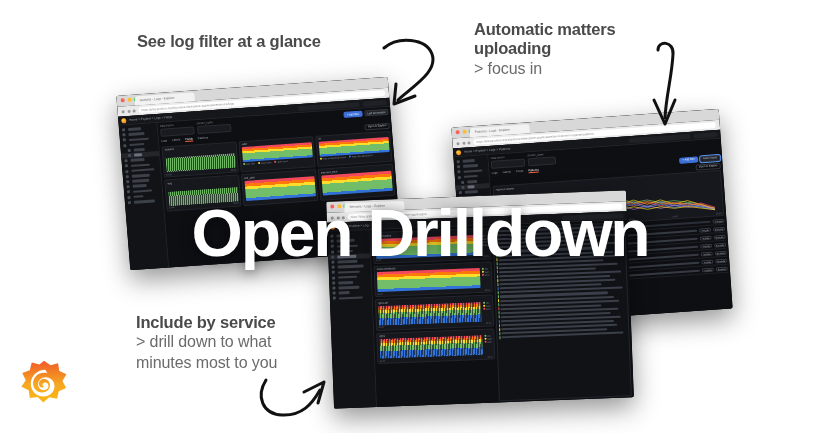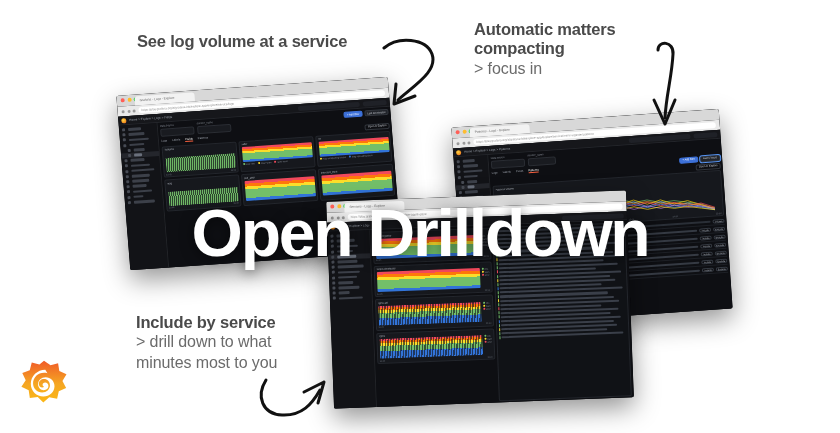--- a/index.html
+++ b/index.html
@@ -772,32 +772,32 @@
               </div>
           </div>
         </div>
       </div>
     </div>
   </div>
 
   <div id="hero">Open Drilldown</div>
 
   <div class="ann" id="ann-volume">
-    <div class="h">See log volume at a service</div>
+    <div class="h">See log filter at a glance</div>
   </div>
   <div class="arrow" id="arrow-volume">
     <svg width="60" height="78" viewBox="0 0 60 78">
       <path d="M2 14 C 16 2, 44 4, 50 20 C 56 37, 34 50, 16 66" fill="none" stroke="#111" stroke-width="3" stroke-linecap="round"></path>
       <path d="M12 70 L 14 50 M12 70 L 33 62" fill="none" stroke="#111" stroke-width="3" stroke-linecap="round"></path>
     </svg>
   </div>
 
   <div class="ann" id="ann-pattern">
     <div class="h">Automatic matters</div>
-    <div class="h">compacting</div>
+    <div class="h">uploading</div>
     <div class="l">&gt; focus in</div>
   </div>
   <div class="arrow" id="arrow-pattern">
     <svg width="44" height="92" viewBox="0 0 44 92">
       <path d="M14 12 C 14 2, 30 3, 29 16 C 28 38, 22 58, 21 80" fill="none" stroke="#111" stroke-width="3" stroke-linecap="round"></path>
       <path d="M21 86 L 10 62 M21 86 L 31 62" fill="none" stroke="#111" stroke-width="3" stroke-linecap="round"></path>
     </svg>
   </div>
 
   <div class="ann" id="ann-browse">

